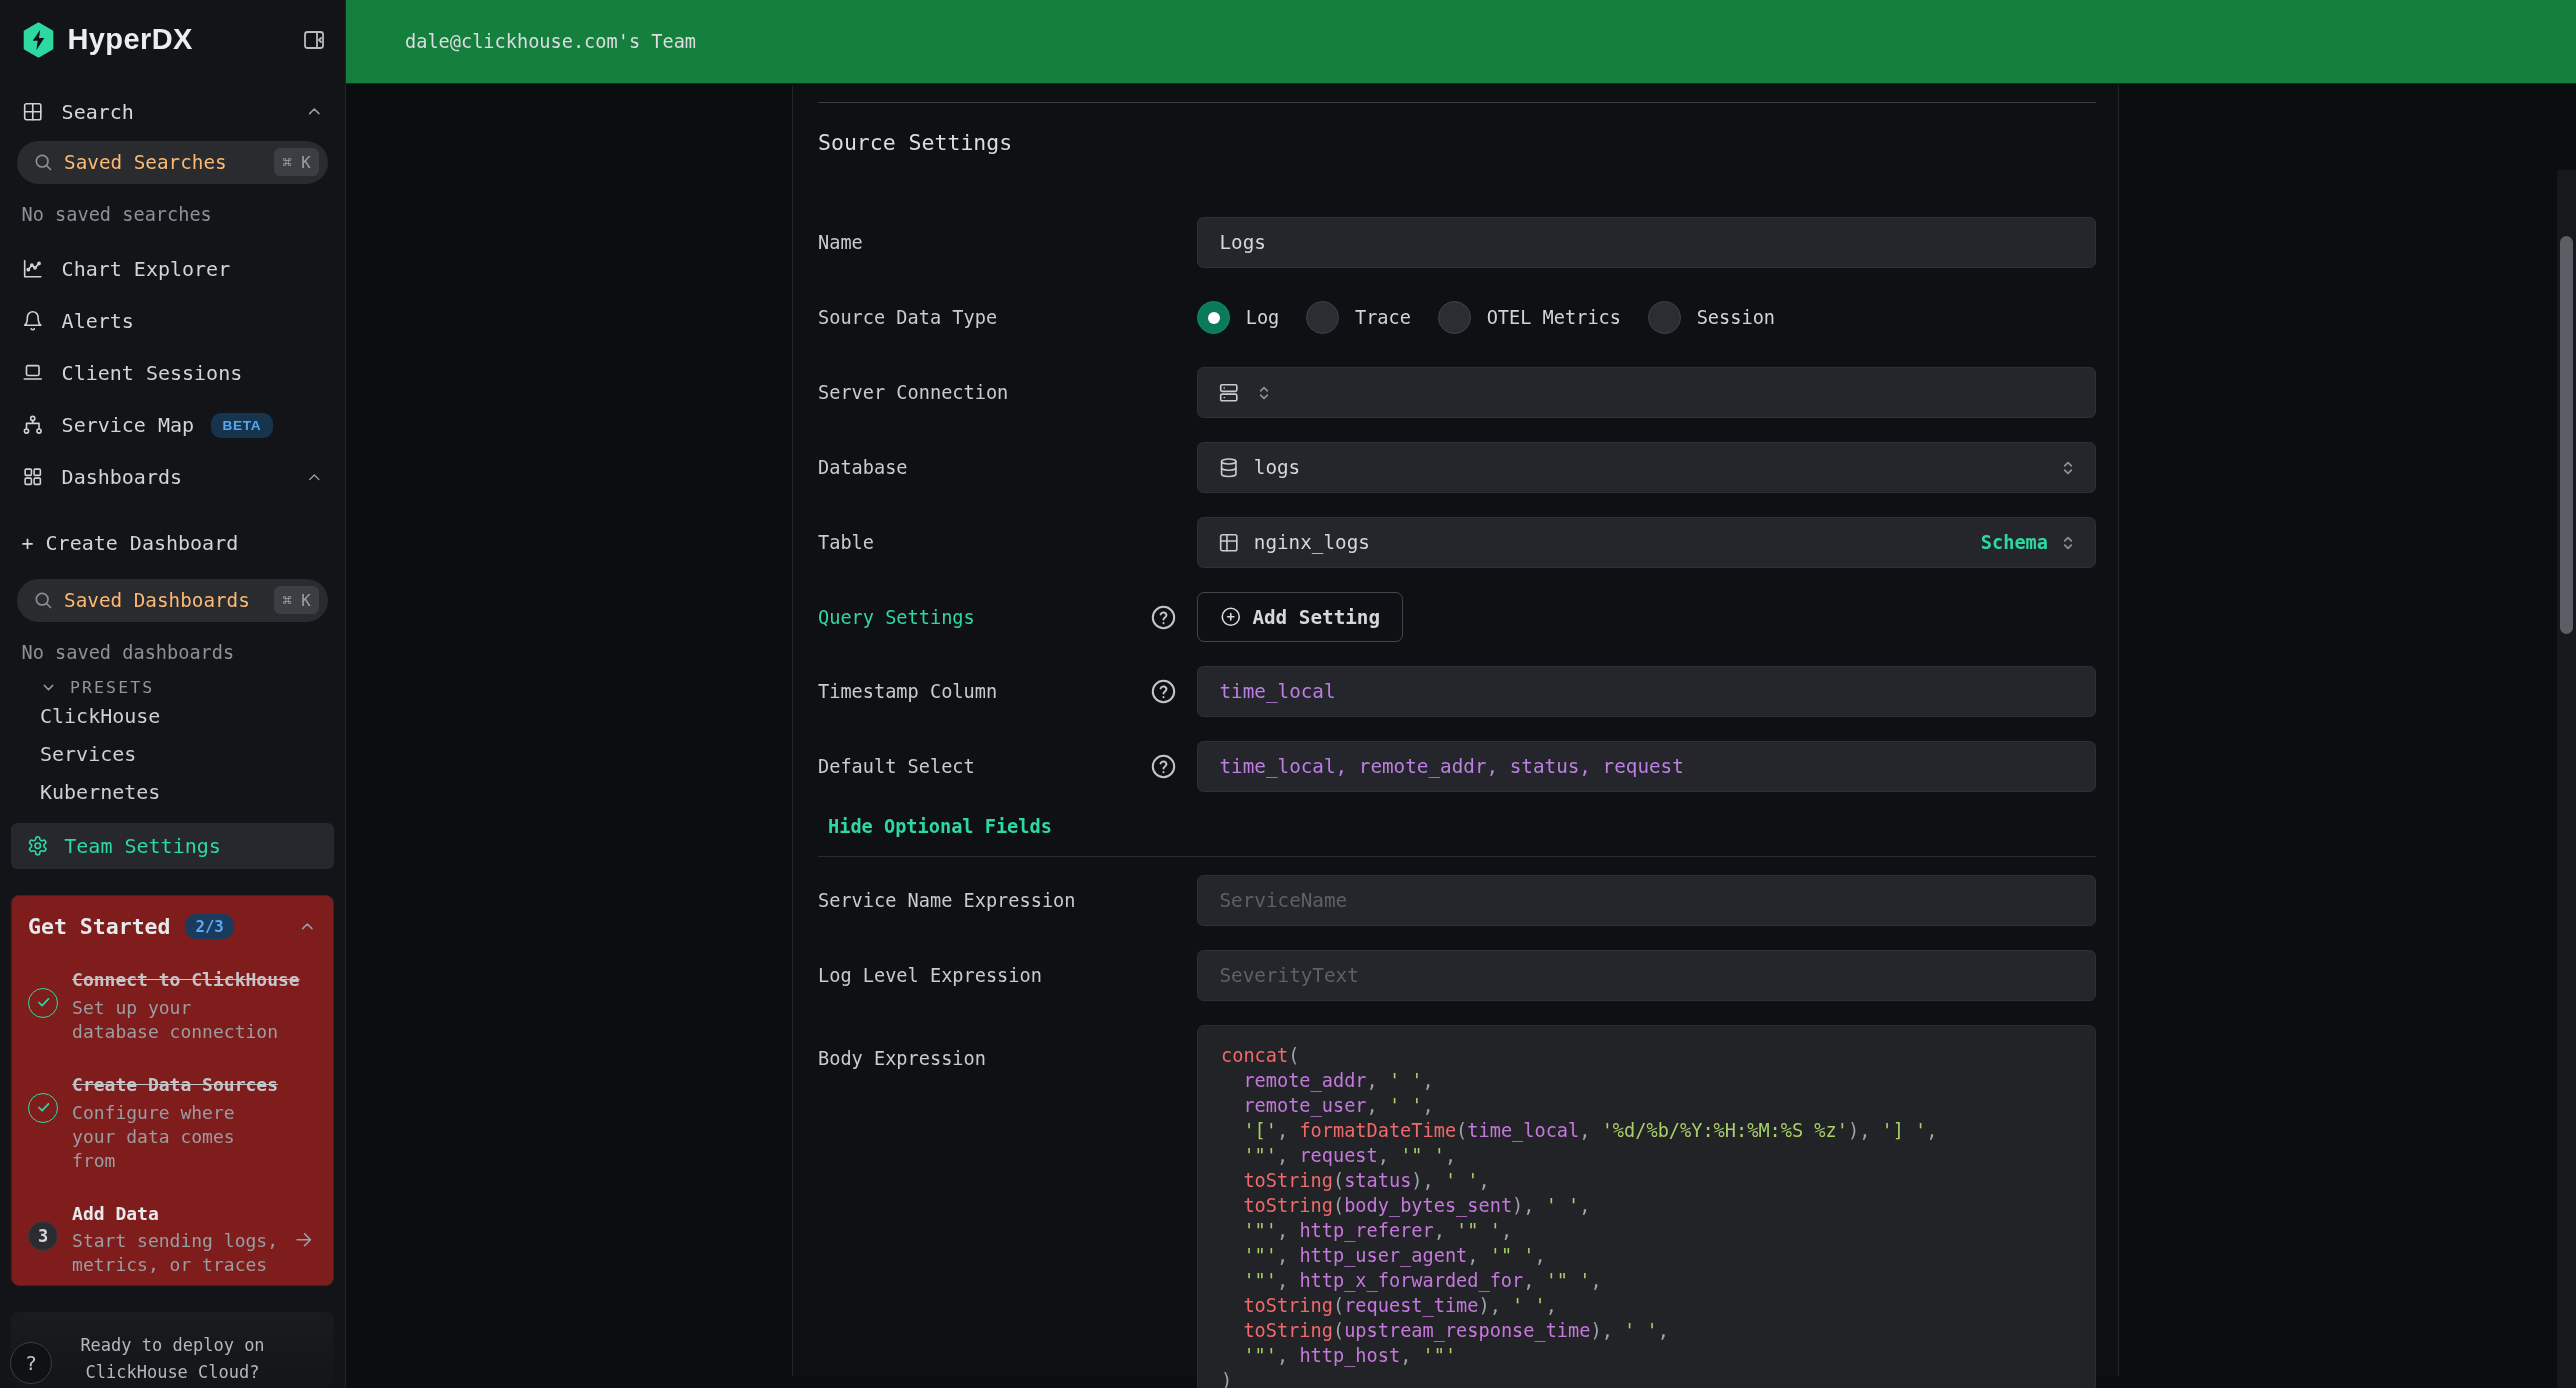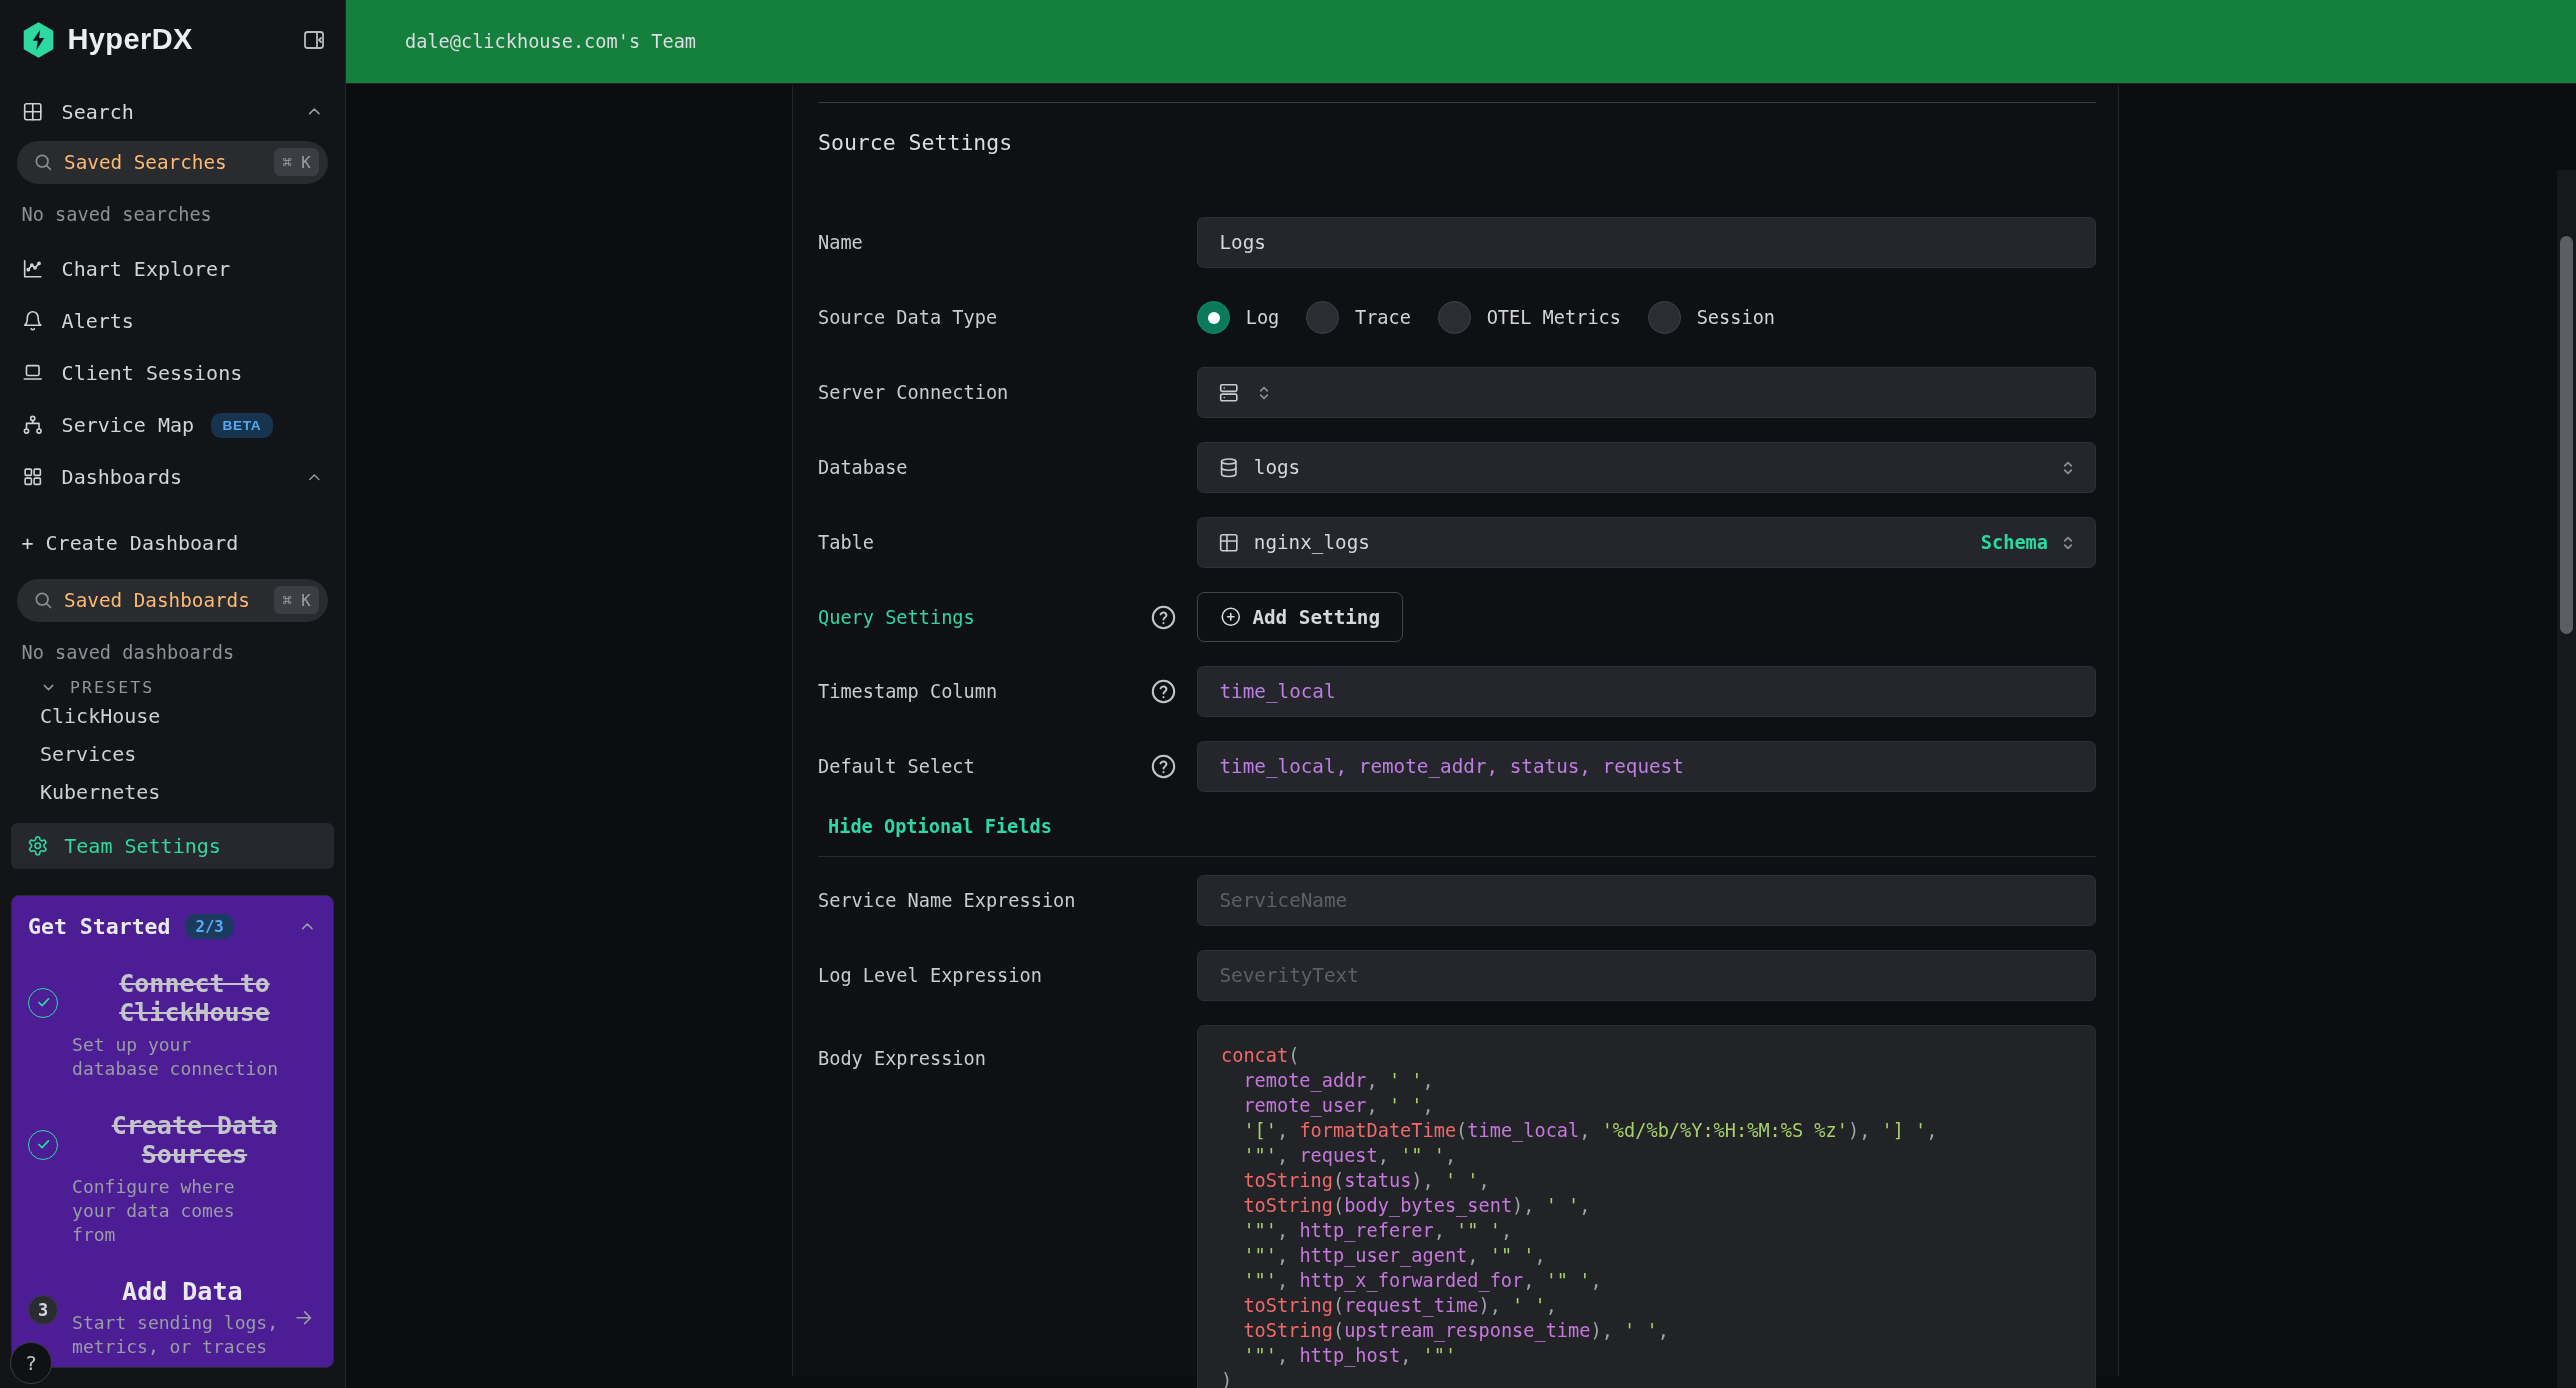--- a/index.html
+++ b/index.html
@@ -31,32 +31,32 @@
   .nav-item .chev { margin-left:auto; color:#9b9ea3; display:flex; }
 
   .create-dash { padding:0 21.5px; margin-top:21.5px; font-size:20px; color:#d2d4d7; height:37px; display:flex; align-items:center; cursor:pointer; }
   .presets-head { display:flex; align-items:center; padding:0 21.5px 0 40px; margin-top:15.7px; color:#92959a; font-size:16.5px; letter-spacing:2.1px; }
   .presets-head .chev { display:flex; margin-right:13px; color:#92959a; }
   .preset-item { padding:0 21.5px 0 40px; height:38px; display:flex; align-items:center; font-size:20px; color:#ced0d3; cursor:pointer; }
 
   .team-settings { display:flex; align-items:center; margin:11.4px 11.4px 0 11.4px; height:46px; border-radius:6.4px; background:#26282d; padding:0 15.7px; color:var(--accent); font-size:20px; cursor:pointer; }
   .team-settings .t-icon { display:flex; margin-right:15.7px; }
 
-  .gs-card { margin:26px 11.4px 0 11.4px; border:0.7px solid #2a2c31; border-radius:7.9px; padding:18.6px 15.7px 7.2px 15.7px; background:#4c1d95; }
+  .gs-card { margin:26px 11.4px 0 11.4px; border:0.7px solid #2a2c31; border-radius:7.9px; padding:18.6px 15.7px 7.2px 15.7px; background:#7f1d1d; }
   .gs-head { display:flex; align-items:center; }
   .gs-title { font-size:21.5px; font-weight:bold; color:#e8e9eb; }
   .gs-badge { margin-left:14.3px; background:#1a3a5e; color:#5aabf5; font-weight:bold; font-size:15.7px; padding:2.9px 10.7px; border-radius:10.7px; }
   .gs-head .chev { margin-left:auto; color:#9b9ea3; display:flex; }
   .gs-step { display:flex; margin-top:30px; }
   .gs-ind { flex:0 0 44px; padding-top:18.6px; }
   .gs-circle { width:30px; height:30px; border-radius:50%; display:flex; align-items:center; justify-content:center; }
   .gs-circle.done { border:1.8px solid var(--accent); color:var(--accent); }
   .gs-circle.num { background:#2a2c31; border:0.7px solid #3a3d42; color:#d6d8da; font-size:17px; font-weight:bold; }
   .gs-body { flex:1; }
-  .gs-step-title { font-size:25px; font-weight:bold; color:#c3c5c9;text-align:center; }
+  .gs-step-title { font-size:18px; font-weight:bold; color:#c3c5c9; }
   .gs-step-title.strike { text-decoration:line-through; }
   .gs-step-title.active { color:#e8e9eb; }
   .gs-desc { margin-top:5.7px; font-size:18px; line-height:24px; color:#9a9da2; max-width:215px; }
   .gs-arrow { display:flex; align-items:center; color:#9a9da2; padding-right:2.9px; }
 
   .deploy-card { margin:26px 11.4px 0 11.4px; border-radius:7.9px; background:linear-gradient(180deg,#191b1f 0%,#141519 100%); padding:20px 13px 0 13px; text-align:center; }
   .deploy-text { color:#b4b7bc; font-size:17px; line-height:27px; }
   .help-fab { position:absolute; left:10px; top:1342px; width:42px; height:42px; border-radius:50%; background:#101114; border:1.4px solid #393c41; color:#c0c2c6; font-size:20px; display:flex; align-items:center; justify-content:center; z-index:5; cursor:pointer; }
 
   

